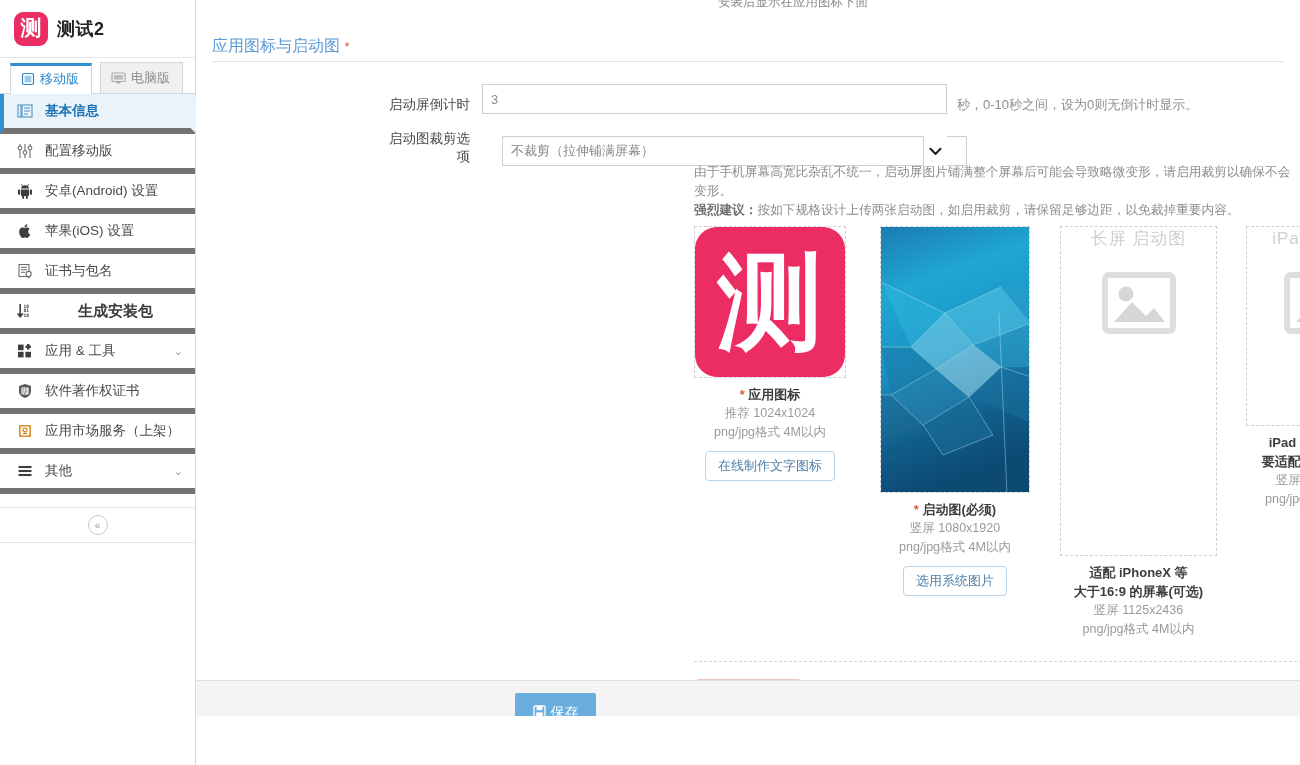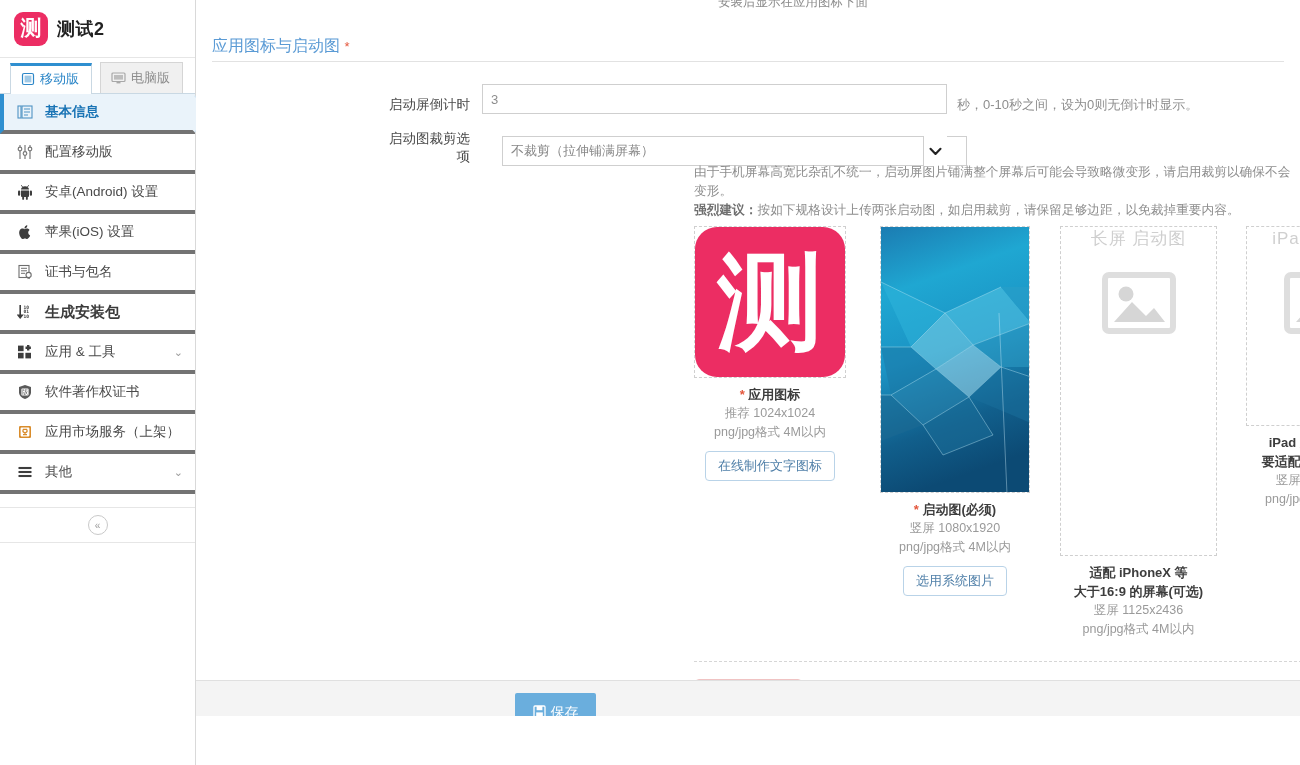--- a/index.html
+++ b/index.html
@@ -57,21 +57,21 @@
     z-index: 2;
     margin-bottom: -1px;
   }
   .tab svg { display:block; }
 
   .navlist { list-style: none; margin: 0; padding: 0; }
   .navitem {
     display: flex; align-items: center;
     height: 40px;
     padding: 0 12px 0 14px;
-    border-bottom: 4px solid #737373;
+    border-bottom: 6px solid #737373;
     color: #4a4a4a;
     font-size: 13.5px;
     position: relative;
     background: #fff;
     cursor: pointer;
   }
   .navitem .ico { width: 22px; min-width:22px; display:flex; align-items:center; justify-content:center; margin-right: 9px; }
   .navitem .lbl { flex: 1; white-space: nowrap; }
   .navitem .chev { color: #9a9a9a; font-size: 11px; }
 
@@ -81,21 +81,21 @@
     font-weight: bold;
     border-left: 4px solid #2f8fd0;
     padding-left: 10px;
   }
   .navitem.active::after{
     content:""; position:absolute; right:-13px; top:7px;
     width:25px; height:25px; background:#eaf3fa;
     border-top:1px solid #cfe2f0; border-right:1px solid #cfe2f0;
     transform: rotate(45deg);
   }
-  .navitem.big { font-size: 15px; font-weight: bold; color: #3b3b3b; height: 40px;}
+  .navitem.big { font-size: 15px; font-weight: bold; color: #3b3b3b; height: 40px; gap: 33px;}
 
   .collapse-wrap{
     position:absolute; left:0; right:0; top:507px; height:36px;
     border-top:1px solid #e6e6e6; border-bottom:1px solid #e6e6e6;
     display:flex; align-items:center; justify-content:center; background:#fff;
   }
   .collapse-btn{
     width:20px; height:20px; border-radius:50%;
     border:1px solid #c9c9c9; background:#fff;
     display:flex;align-items:center;justify-content:center;

